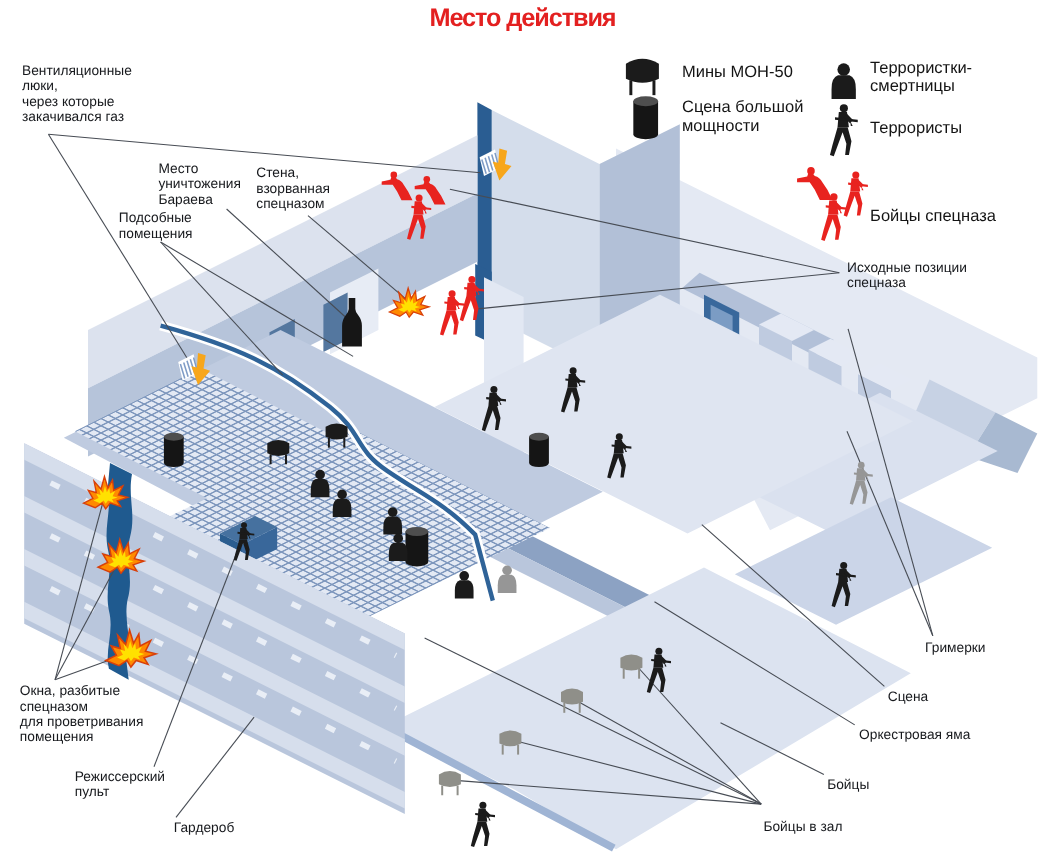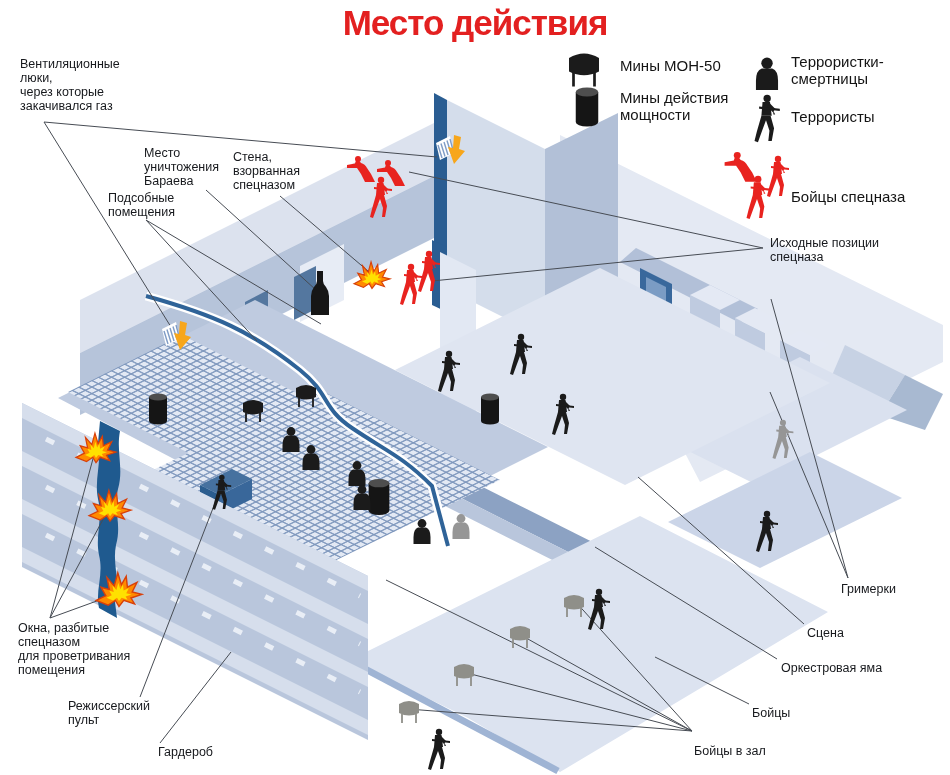--- a/index.html
+++ b/index.html
@@ -1,20 +1,20 @@
 <!DOCTYPE html>
 <html><head>
 <meta charset="utf-8">
 <style>
   html,body{margin:0;padding:0;background:#ffffff;}
   #stage{position:relative;width:950px;height:775px;background:#ffffff;overflow:hidden;
          font-family:"Liberation Sans",sans-serif;}
   #scene{position:absolute;left:0;top:0;}
   .title{position:absolute;top:3px;left:0;width:100%;text-align:center;
-         font-size:35px;font-weight:bold;letter-spacing:-1px;color:#e32020;}
+         font-size:23px;font-weight:bold;letter-spacing:-1px;color:#e32020;}
   .ann{position:absolute;font-size:12.5px;line-height:1.12;color:#17191d;white-space:pre-line;}
   .legend-label{position:absolute;font-size:15px;line-height:1.15;color:#141414;white-space:pre-line;}
 </style>
 </head>
 <body>
 
 <div id="stage">
 
   <svg id="scene" width="950" height="775" viewBox="0 0 950 775">
     <defs>
@@ -240,20 +240,20 @@
       <div class="ann" style="left: 770px; top: 236px;">Исходные позиции
 спецназа</div>
       <div class="ann" style="left: 841px; top: 582px; text-align: right;">Гримерки</div>
       <div class="ann" style="left: 807px; top: 626px;">Сцена</div>
       <div class="ann" style="left: 781px; top: 661px;">Оркестровая яма</div>
       <div class="ann" style="left: 752px; top: 706px;">Бойцы</div>
       <div class="ann" style="left: 694px; top: 744px;">Бойцы в зал</div>
     </div>
   <div id="legend-labels">
       <div class="legend-label" style="left: 620px; top: 57px;">Мины МОН-50</div>
-      <div class="legend-label" style="left: 620px; top: 89px;">Мины действия
+      <div class="legend-label" style="left: 620px; top: 89px;">Сцена большой
 мощности</div>
       <div class="legend-label" style="left: 791px; top: 53px;">Террористки-
 смертницы</div>
       <div class="legend-label" style="left: 791px; top: 108px;">Террористы</div>
       <div class="legend-label" style="left: 791px; top: 163px; margin-top: 25px;">Бойцы спецназа</div>
     </div>
 </div>
 
 </body></html>

